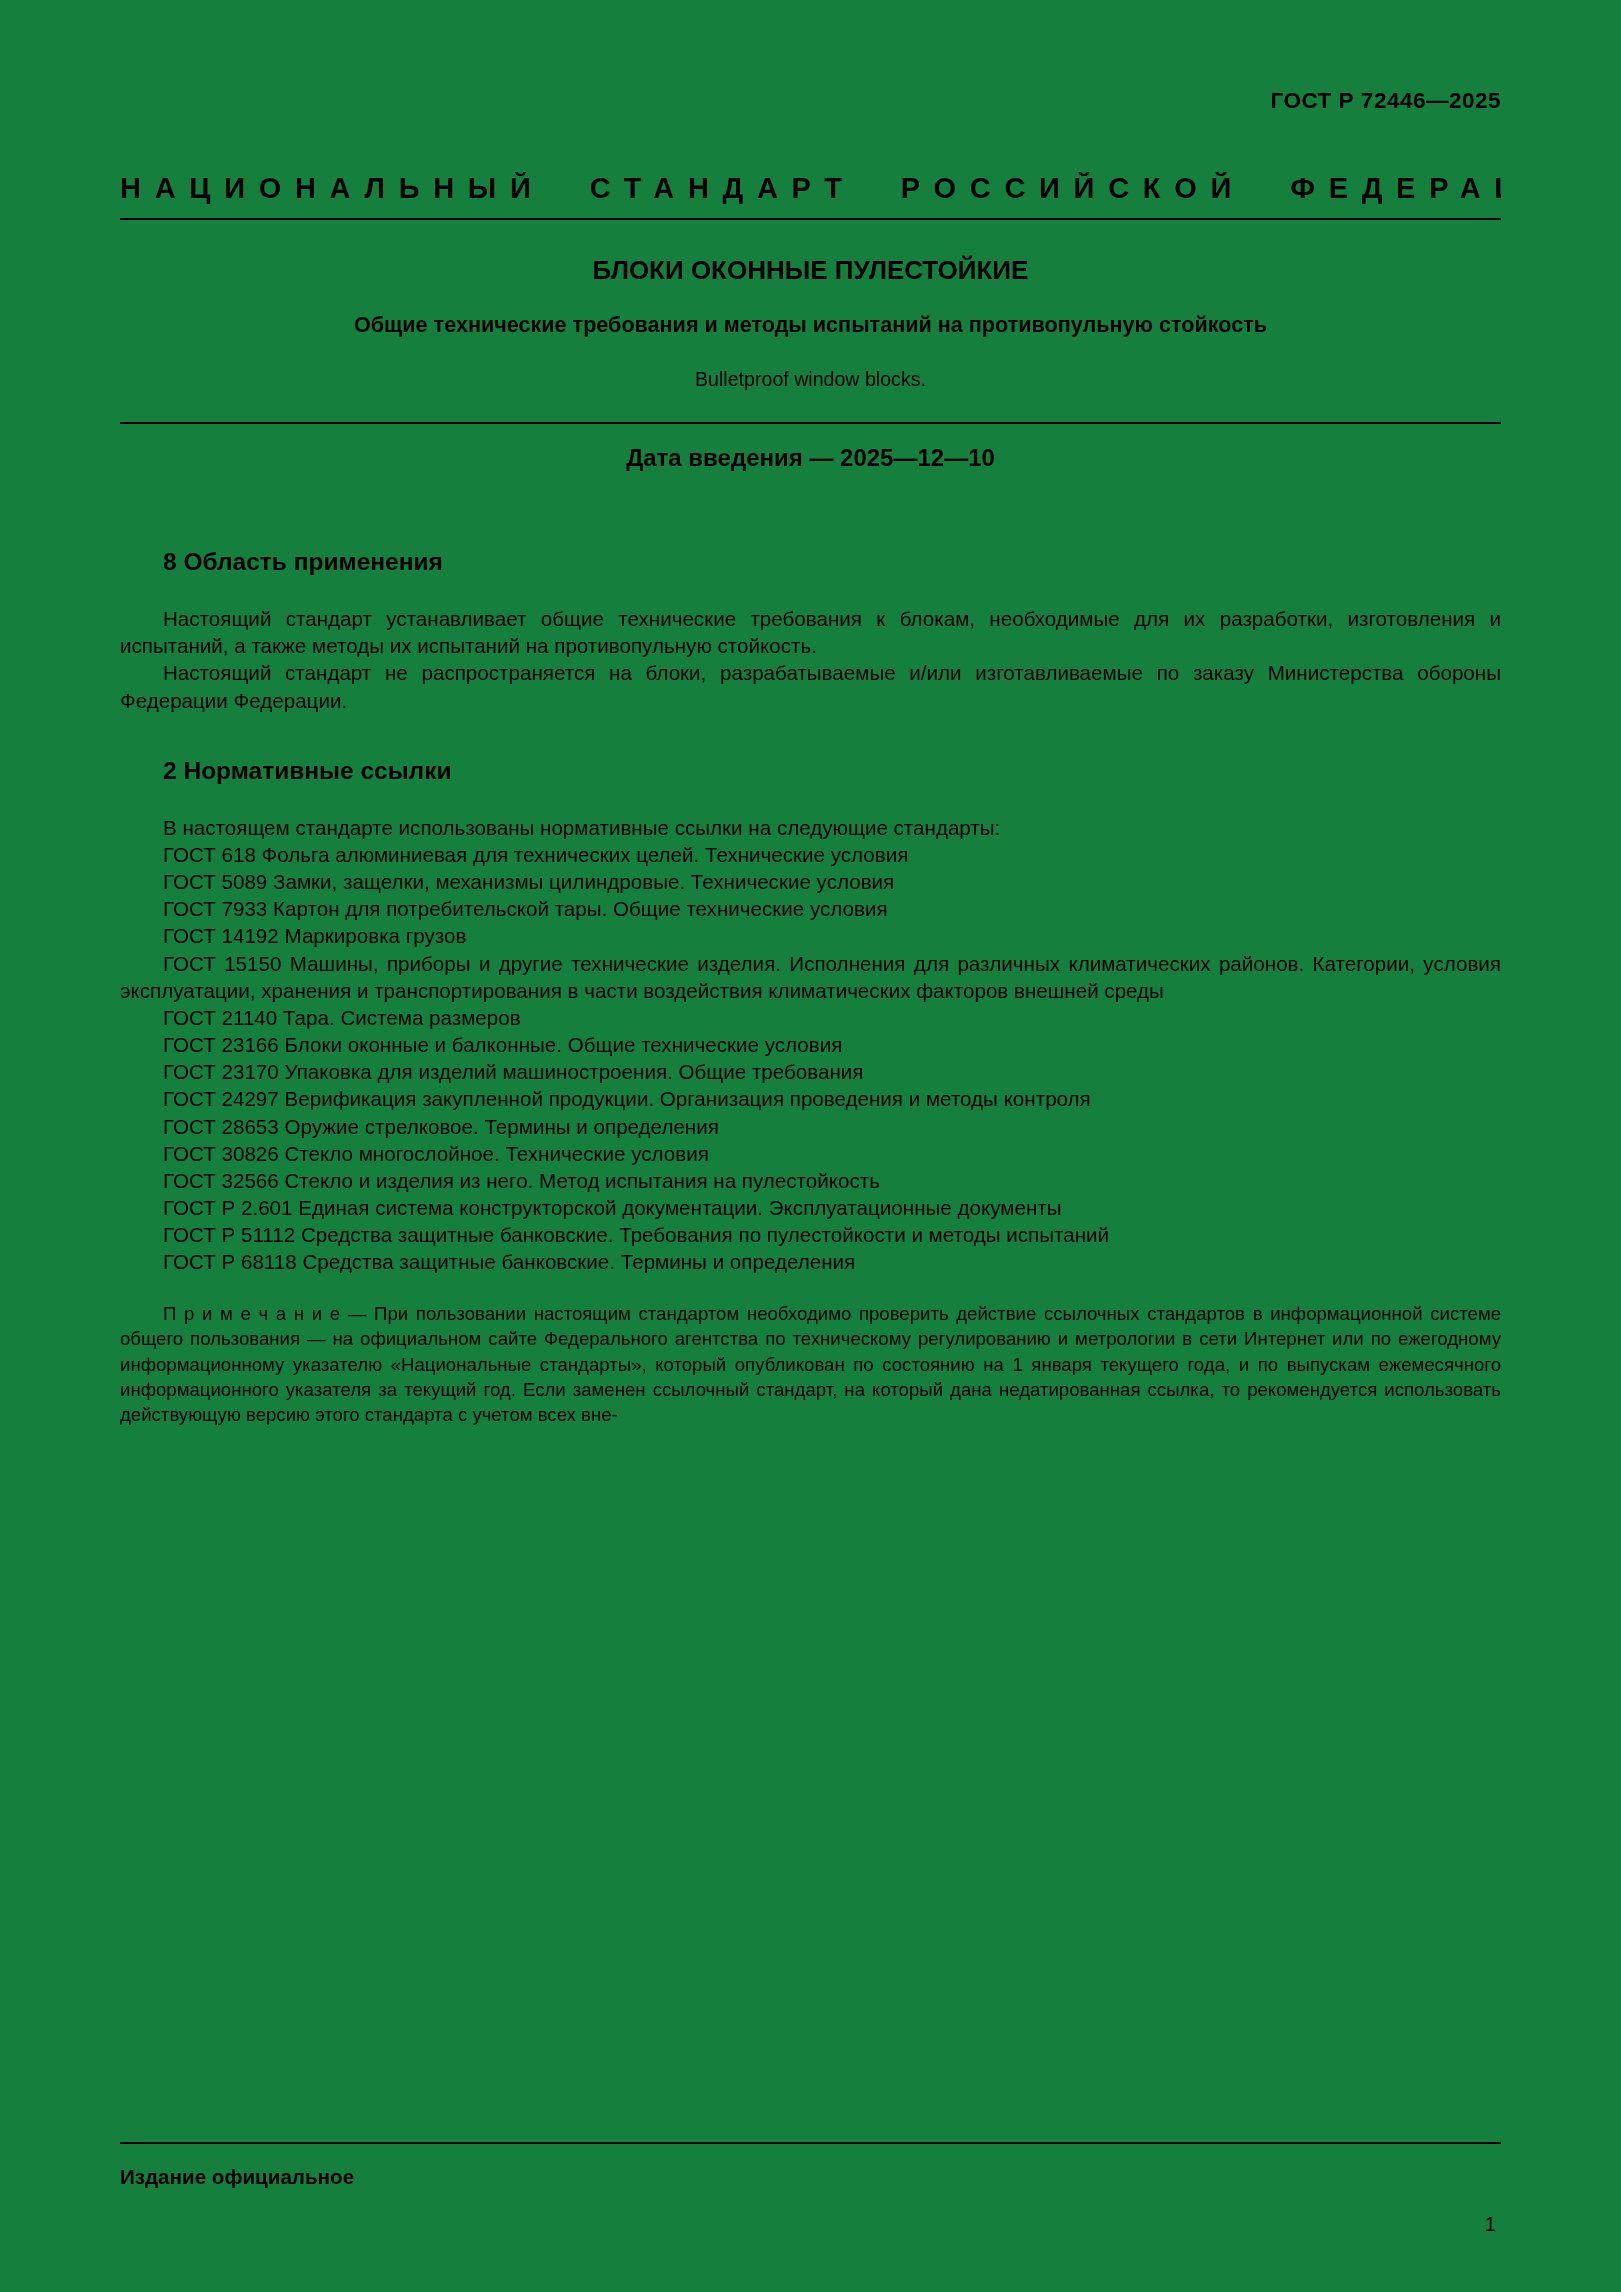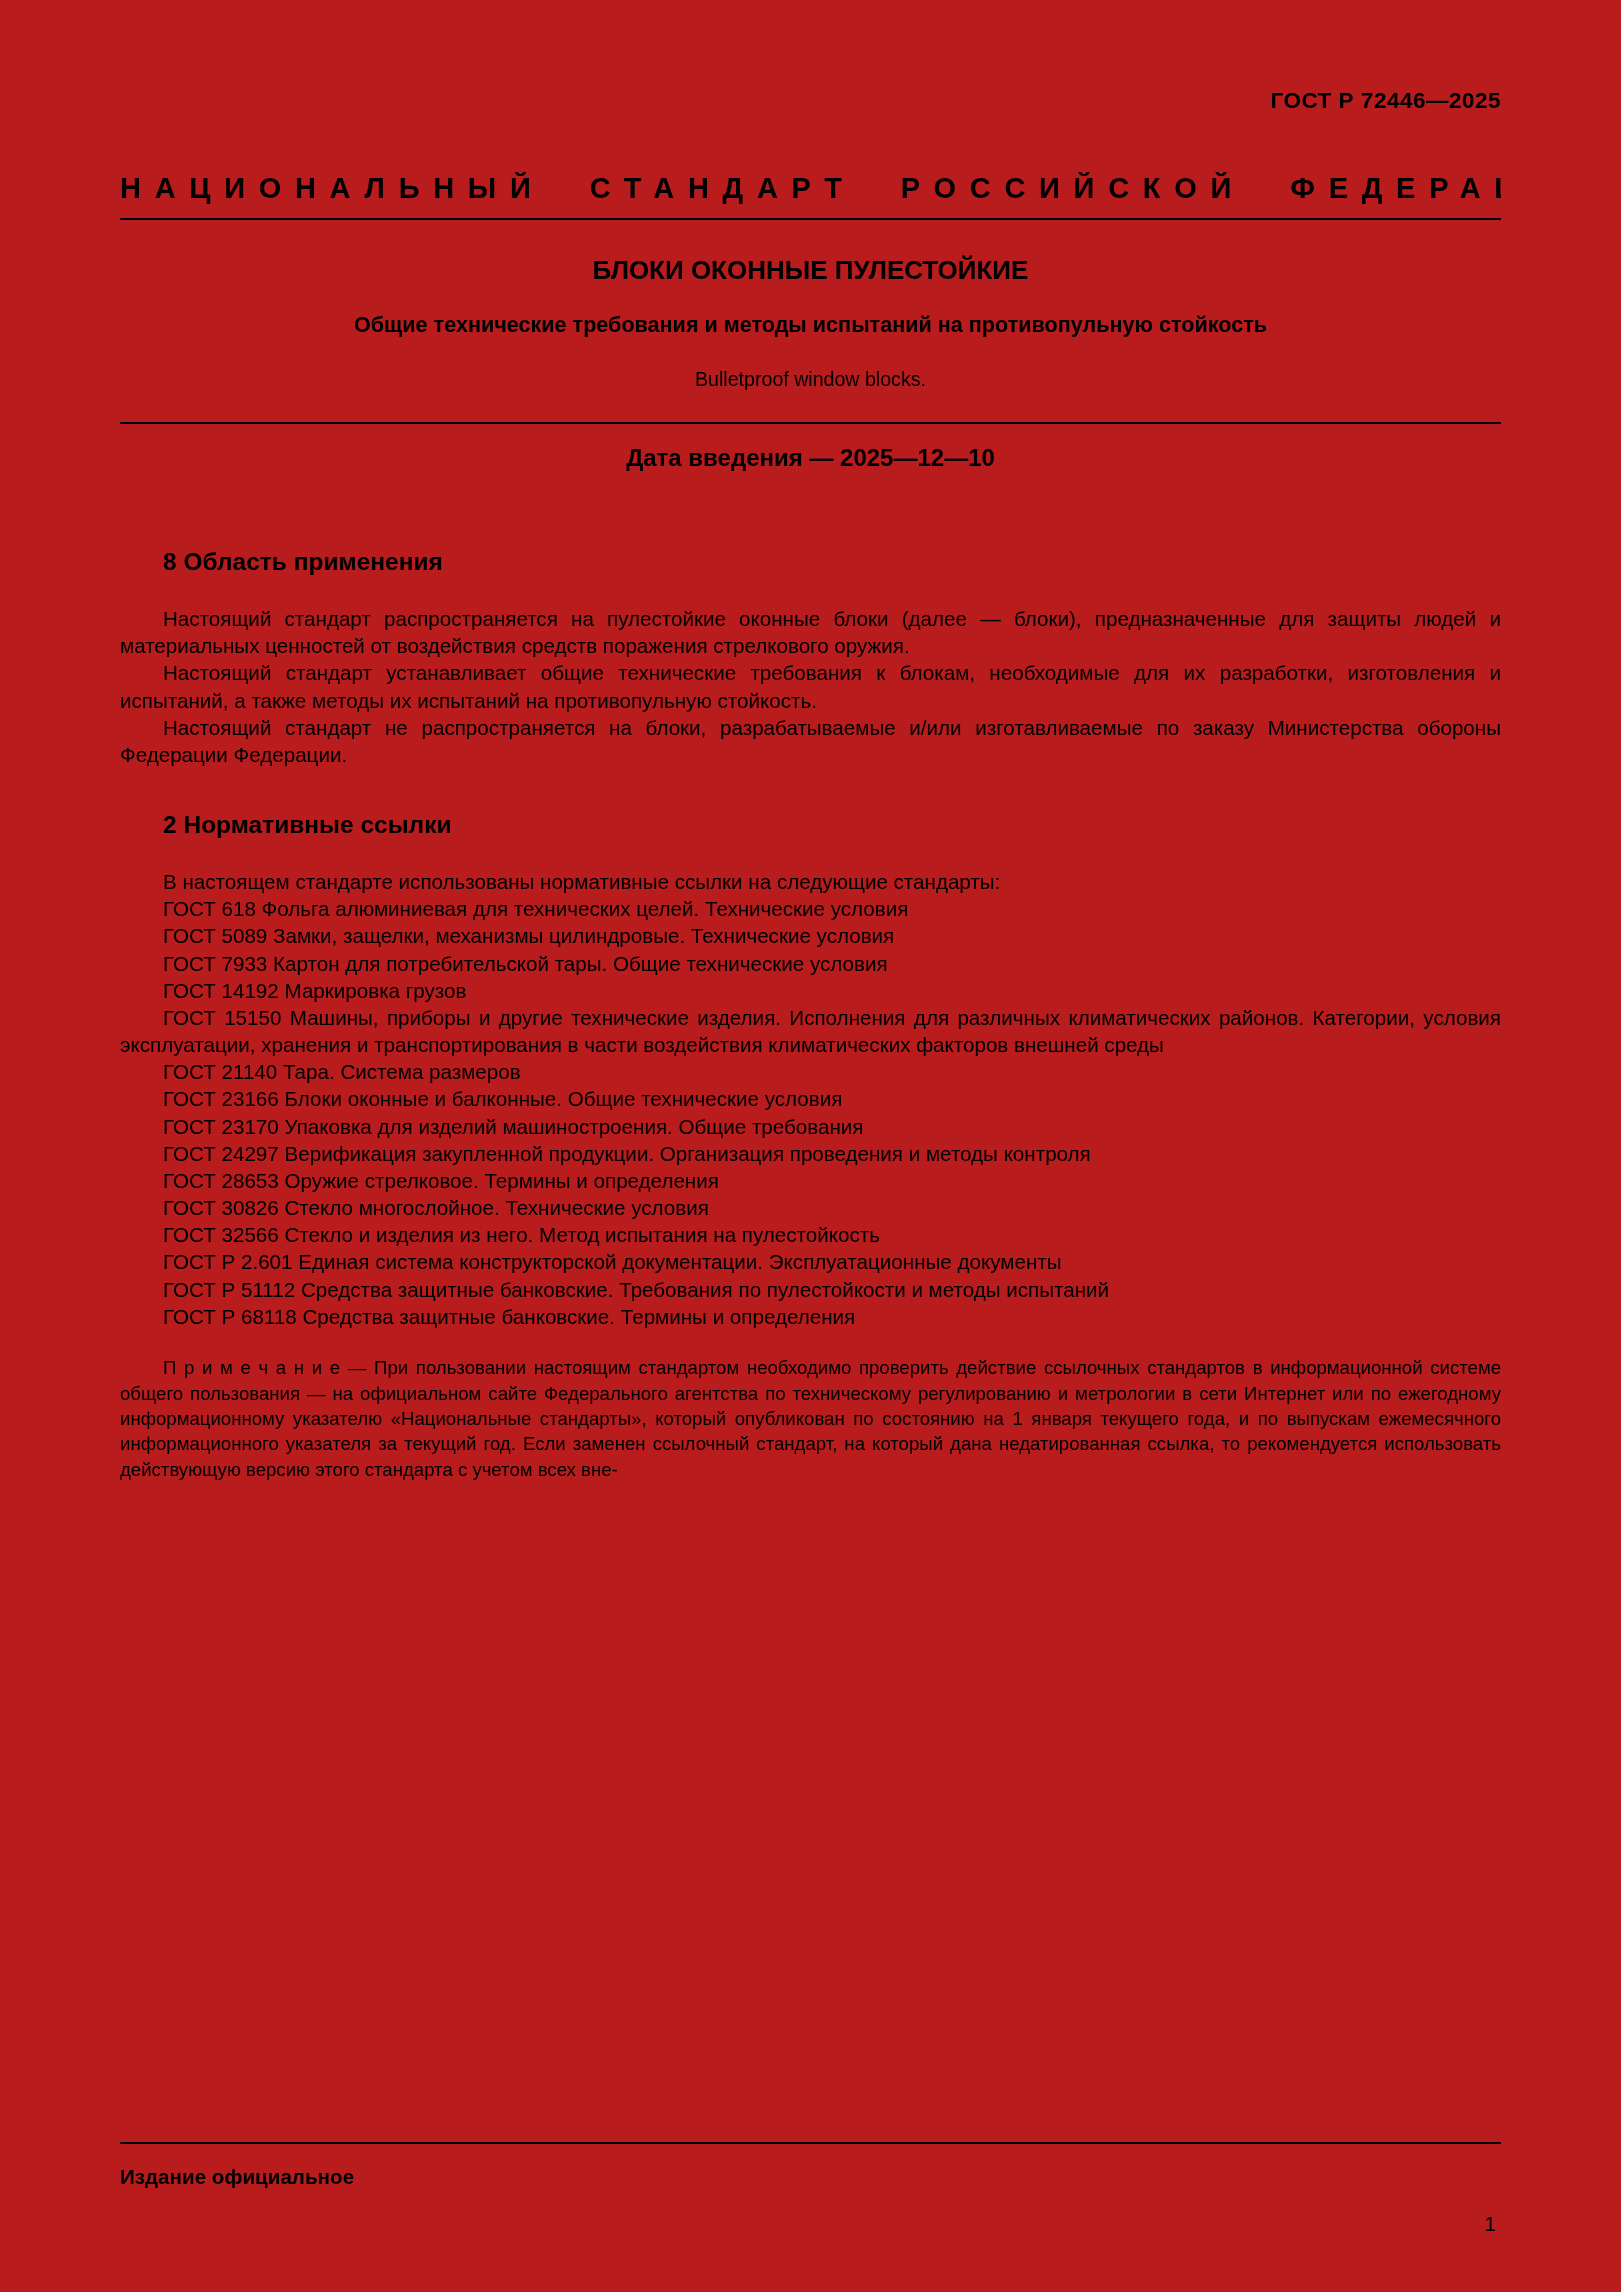--- a/index.html
+++ b/index.html
@@ -2,21 +2,21 @@
 <html lang="ru"><head>
 <meta charset="utf-8">
 <style>
   * { margin: 0; padding: 0; box-sizing: border-box; }
   html, body { background: #e8e8e8; }
   .page {
     position: relative;
     width: 1621px;
     height: 2293px;
     margin: 0 auto;
-    background: #b91c1c;
+    background: #15803d;
     color: #000000;
     font-family: "Liberation Sans", sans-serif;
     padding: 88px 120px 0 120px;
     overflow: hidden;
   }
   .doc-number {
     text-align: right;
     font-weight: bold;
     font-size: 22.5px;
     letter-spacing: 0.5px;
@@ -128,21 +128,20 @@
   <div class="doc-title-en">
     <div>Bulletproof window blocks.</div>
   </div>
 
   <hr class="rule-thin sep-rule">
 
   <div class="date-line">Дата введения — 2025—12—10</div>
 
   <div class="section-heading first">8 Область применения</div>
 
-  <p class="body-par">Настоящий стандарт распространяется на пулестойкие оконные блоки (далее — блоки), предназначенные для защиты людей и материальных ценностей от воздействия средств поражения стрелкового оружия.</p>
   <p class="body-par">Настоящий стандарт устанавливает общие технические требования к блокам, необходимые для их разработки, изготовления и испытаний, а также методы их испытаний на противопульную стойкость.</p>
   <p class="body-par">Настоящий стандарт не распространяется на блоки, разрабатываемые и/или изготавливаемые по заказу Министерства обороны Федерации Федерации.</p>
 
   <div class="section-heading">2 Нормативные ссылки</div>
 
   <p class="ref-par">В настоящем стандарте использованы нормативные ссылки на следующие стандарты:</p>
   <p class="ref-par">ГОСТ 618 Фольга алюминиевая для технических целей. Технические условия</p>
   <p class="ref-par">ГОСТ 5089 Замки, защелки, механизмы цилиндровые. Технические условия</p>
   <p class="ref-par">ГОСТ 7933 Картон для потребительской тары. Общие технические условия</p>
   <p class="ref-par">ГОСТ 14192 Маркировка грузов</p>

